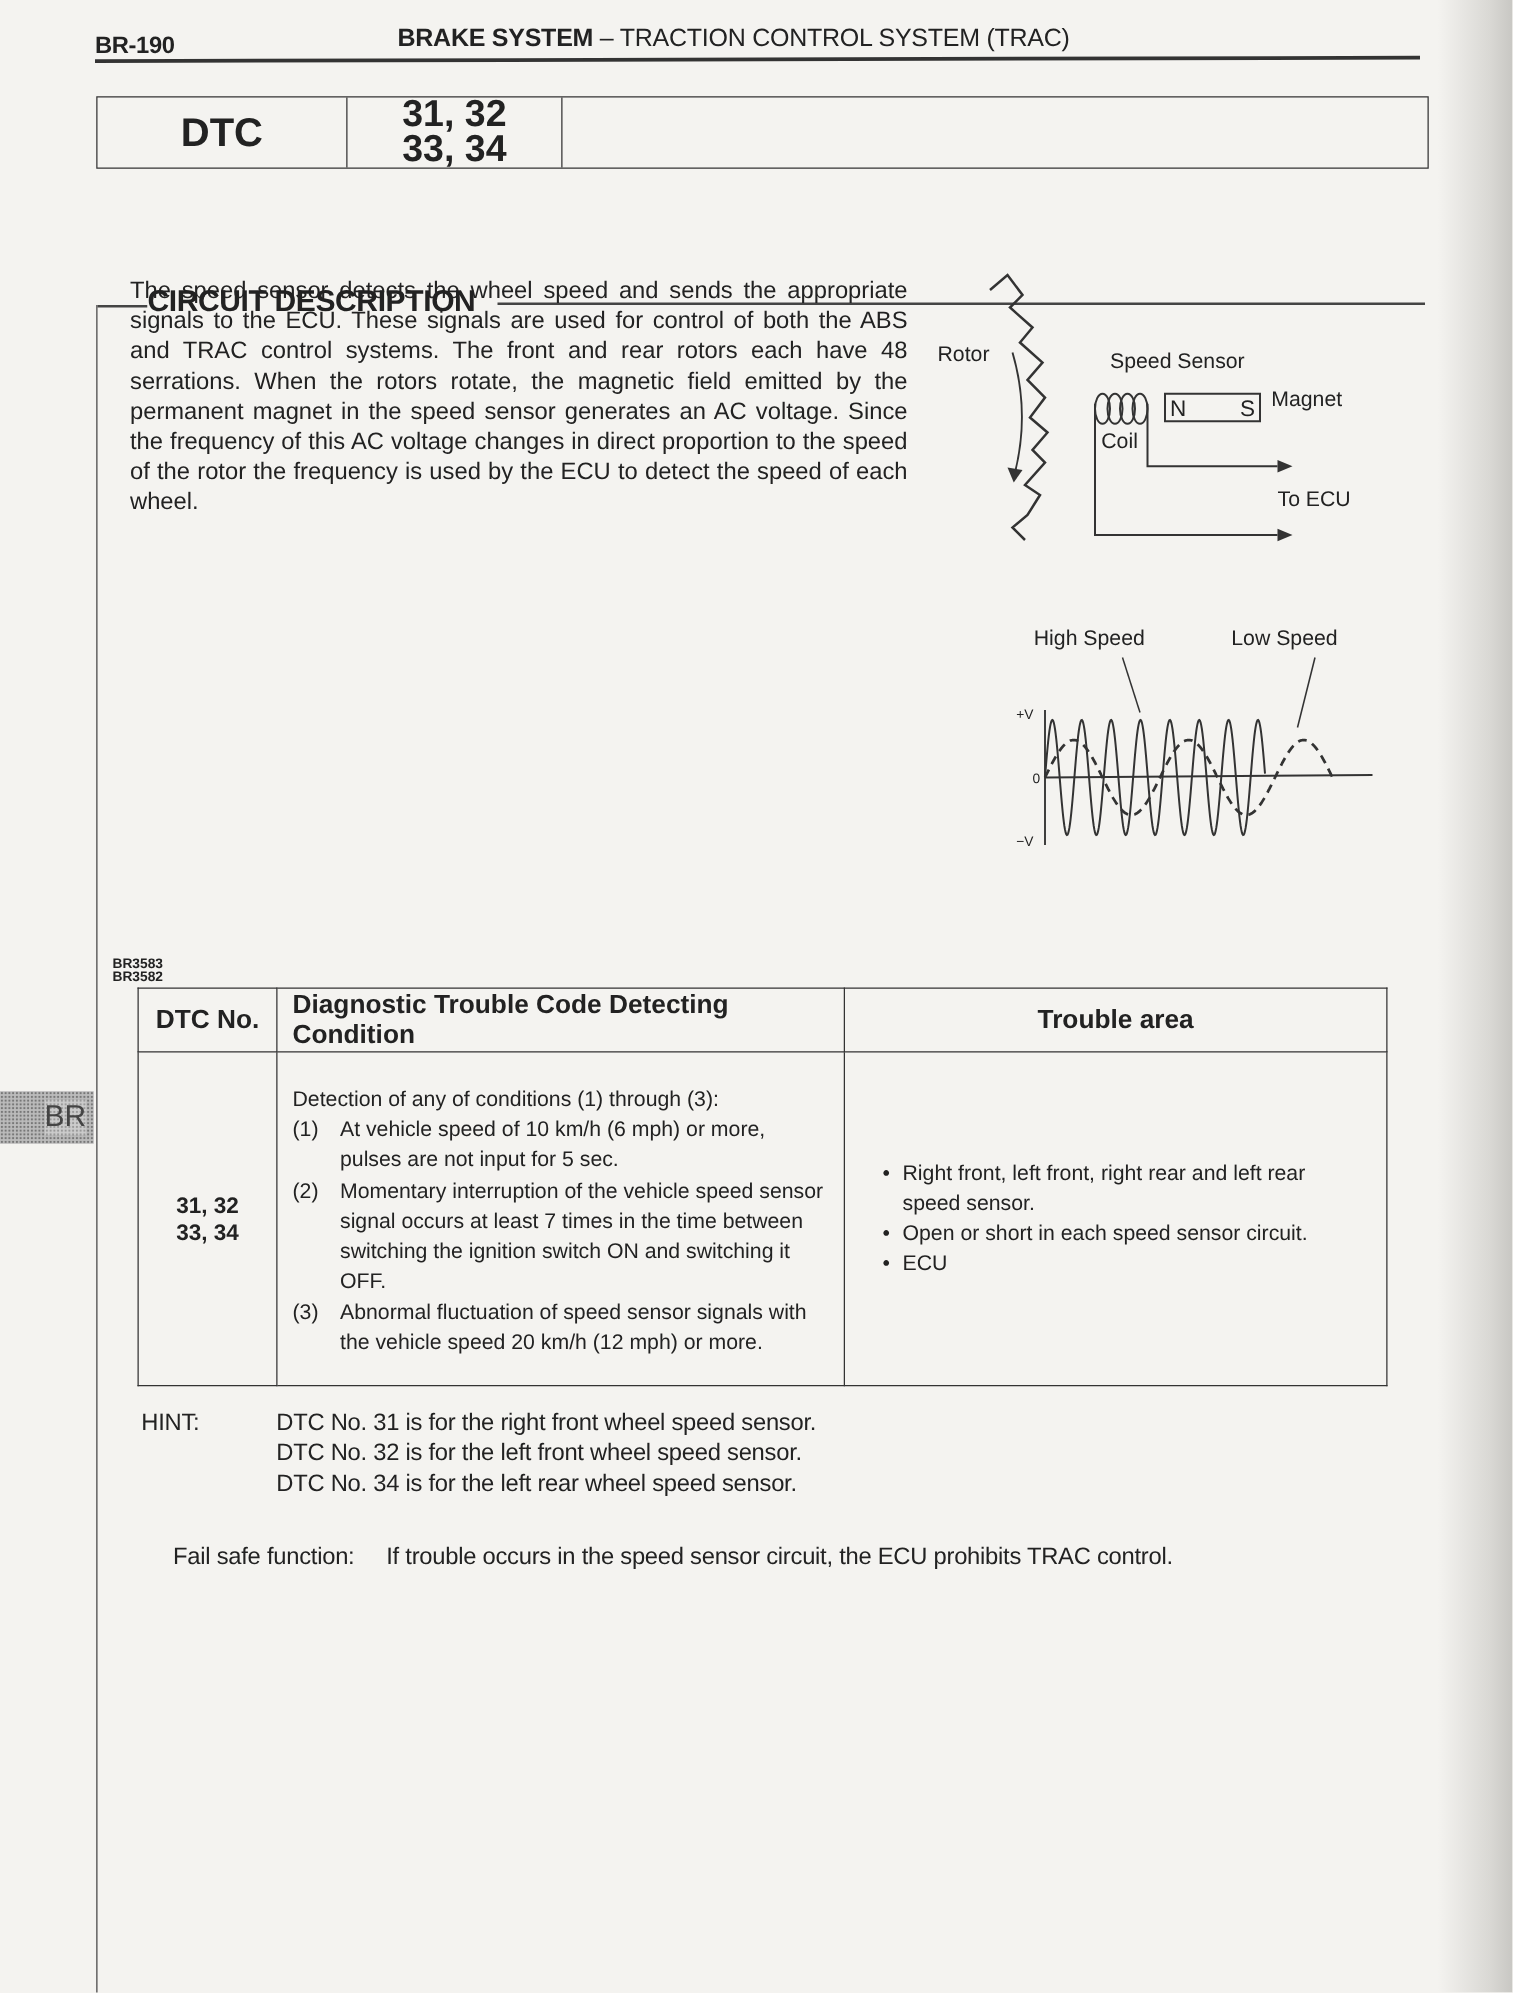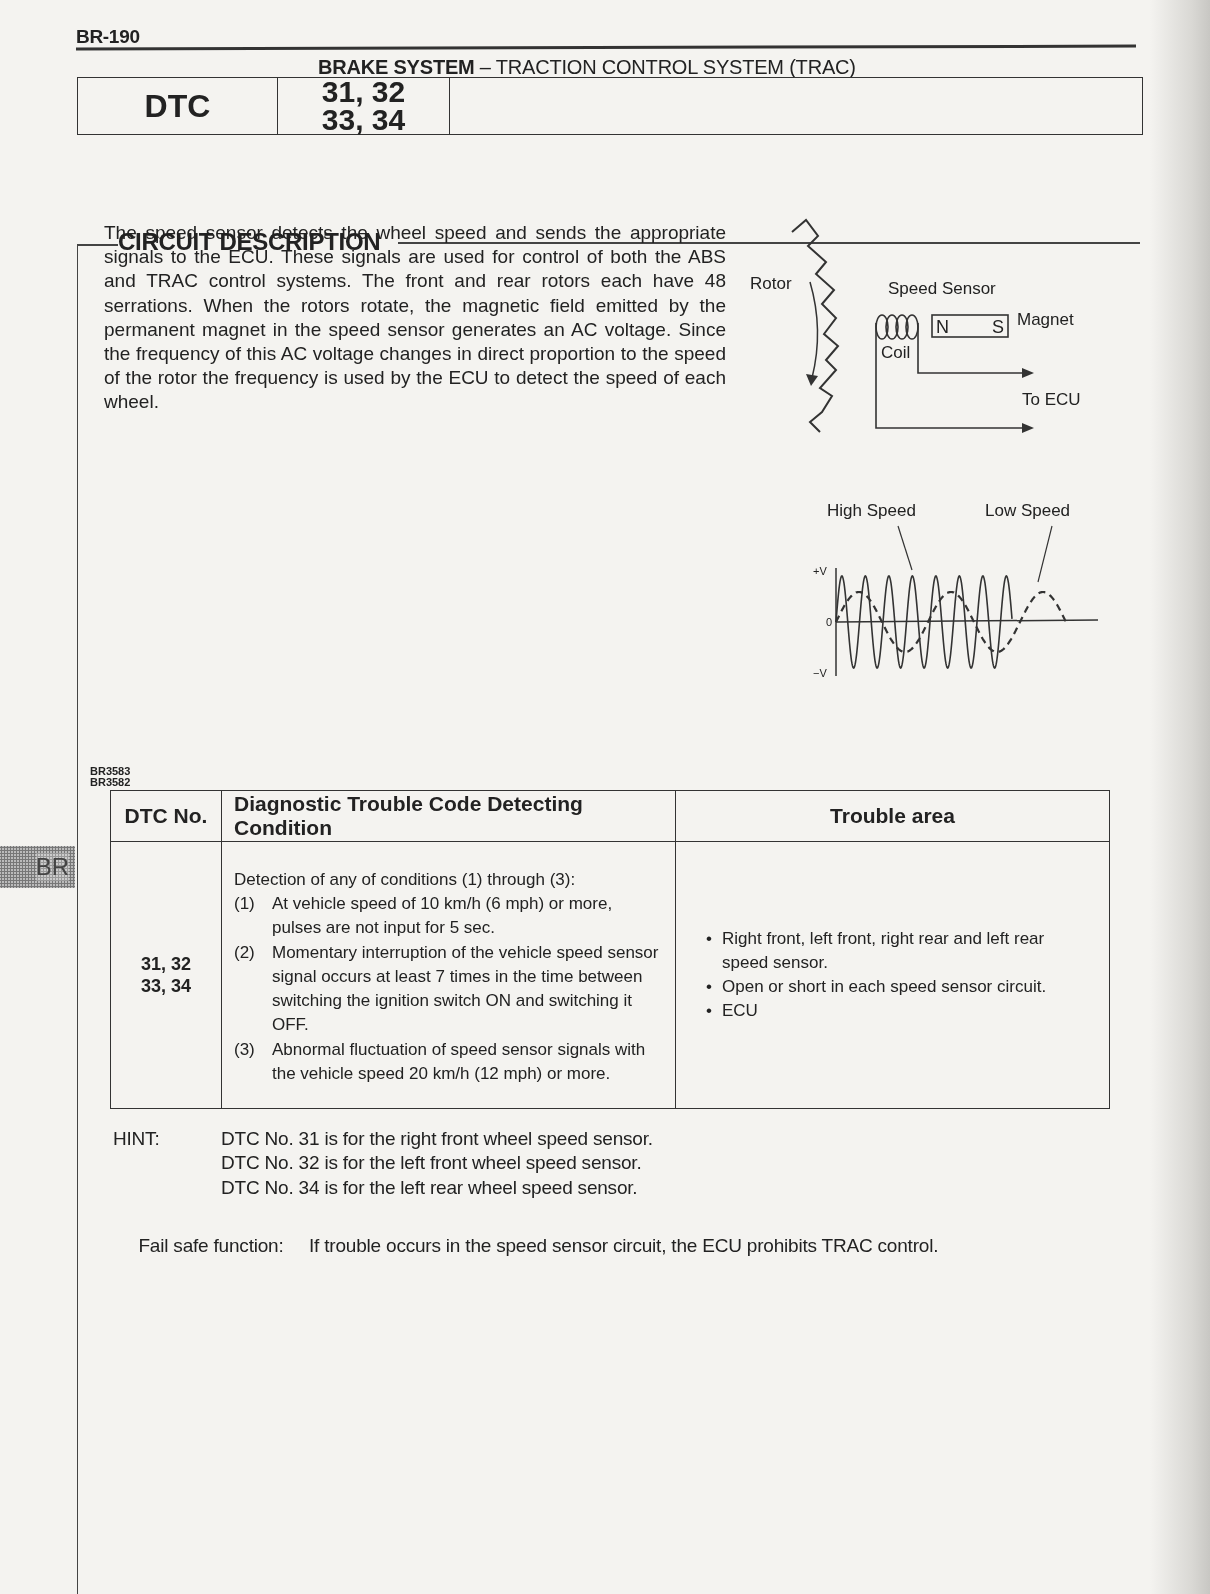--- a/index.html
+++ b/index.html
@@ -3,21 +3,21 @@
   <meta charset="utf-8">
   <style>
     html, body { margin: 0; padding: 0; }
     body {
       width: 1210px; height: 1594px; background: #f4f3f0; position: relative;
       font-family: "Liberation Sans", sans-serif; color: #222; overflow: hidden;
     }
     .right-edge { position: absolute; right: 0; top: 0; width: 60px; height: 1594px;
       background: linear-gradient(to right, rgba(244,243,240,0), #d9d8d4 70%, #c8c7c3); }
     .hdr-page { position: absolute; left: 76px; top: 26px; font-weight: bold; font-size: 19px; letter-spacing: -0.3px; }
-    .hdr-title { position: absolute; left: 318px; top: 20px; font-size: 20px; font-weight: bold; letter-spacing: -0.2px; margin-top: 36px; }
+    .hdr-title { position: absolute; left: 318px; top: 20px; font-size: 20px; font-weight: bold; letter-spacing: -0.2px; }
     .hdr-title .sub { font-weight: normal; }
     .hdr-rule { position: absolute; left: 76px; top: 46px; width: 1060px; height: 3px; background: #333; transform: rotate(-0.15deg); }
 
     .dtc-box { position: absolute; left: 77px; top: 77px; width: 1066px; height: 58px;
       border: 1.5px solid #333; display: flex; box-sizing: border-box; }
     .dtc-box > div { display: flex; align-items: center; justify-content: center; box-sizing: border-box; }
     .dtc-label { width: 200px; border-right: 1.5px solid #333; font-weight: bold; font-size: 32px; }
     .dtc-codes { width: 172px; border-right: 1.5px solid #333; font-weight: bold; font-size: 30px; line-height: 28px; flex-direction: column; }
     .dtc-name { flex: 1; justify-content: flex-start !important; padding-left: 38px; font-weight: bold; font-size: 31px; }
 
@@ -27,21 +27,21 @@
     .section-title-lead { position: absolute; left: 0; top: 0; width: 40px; height: 1.5px; background: #444; }
     .section-title-rule { position: absolute; left: 320px; top: -2px; right: 0; height: 1.5px; background: #444; }
 
     .desc { position: absolute; left: 104px; top: 221px; width: 622px; font-size: 19px; line-height: 24.2px; text-align: justify; }
 
     .diagram { position: absolute; left: 740px; top: 200px; }
     .diagram text { font-family: "Liberation Sans", sans-serif; fill: #222; }
 
     .fig-codes { position: absolute; left: 90px; top: 766px; font-size: 11px; font-weight: bold; line-height: 11px; }
 
-    .br-tab { position: absolute; left: 0; top: 846px; width: 75px; height: 42px;
+    .br-tab { position: absolute; left: 0; top: 873px; width: 75px; height: 42px;
       background-color: #bbb;
       background-image: radial-gradient(#777 1px, transparent 1.2px);
       background-size: 3px 3px; display: flex; align-items: center; justify-content: flex-end; padding-right: 6px; box-sizing: border-box; }
     .br-tab span { font-size: 24px; color: #444; background: rgba(255,255,255,0.25); }
 
     table.dtc-table { position: absolute; left: 110px; top: 790px; width: 1000px; border-collapse: collapse; font-size: 17px; }
     table.dtc-table th, table.dtc-table td { border: 1.5px solid #333; }
     table.dtc-table th { height: 44px; font-weight: bold; font-size: 21px; }
     table.dtc-table th.c1 { width: 108px; }
     table.dtc-table th.c2 { width: 440px; text-align: left; padding-left: 12px; }

